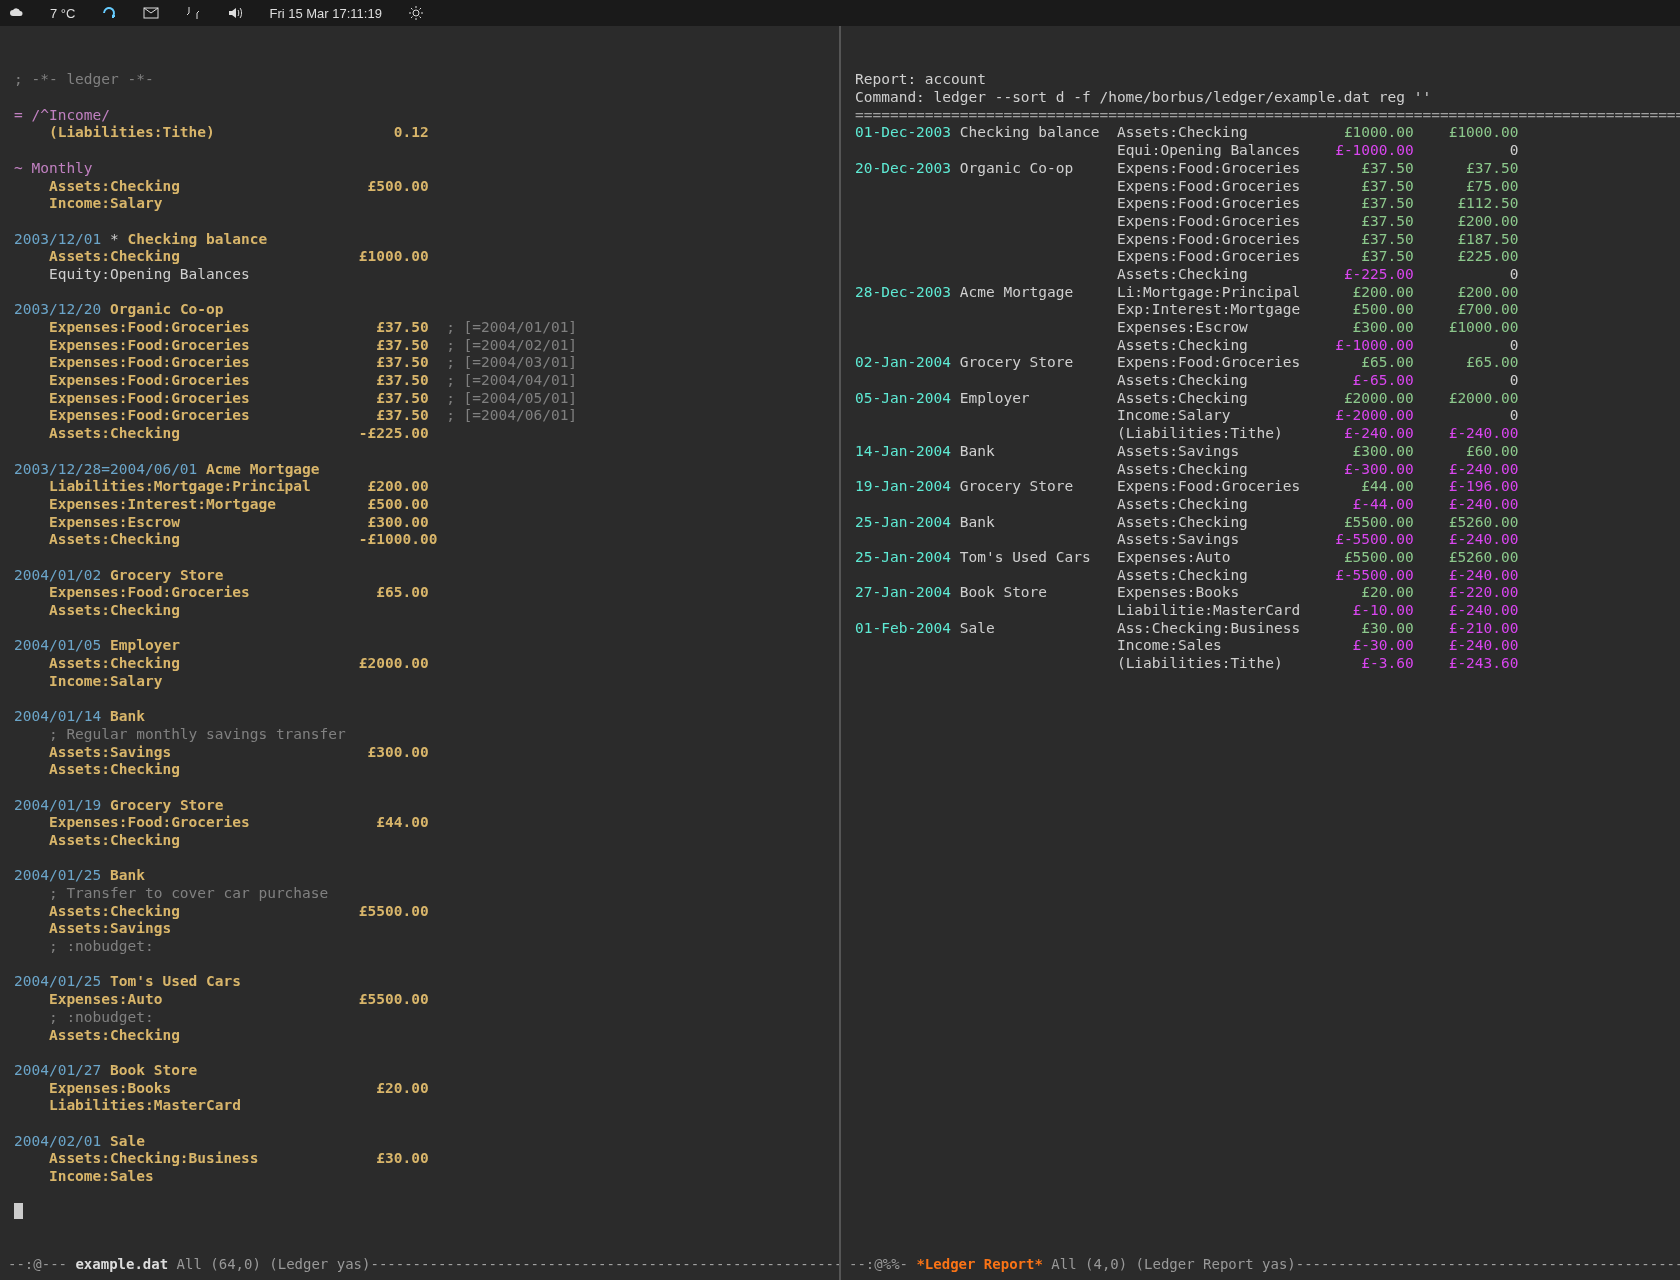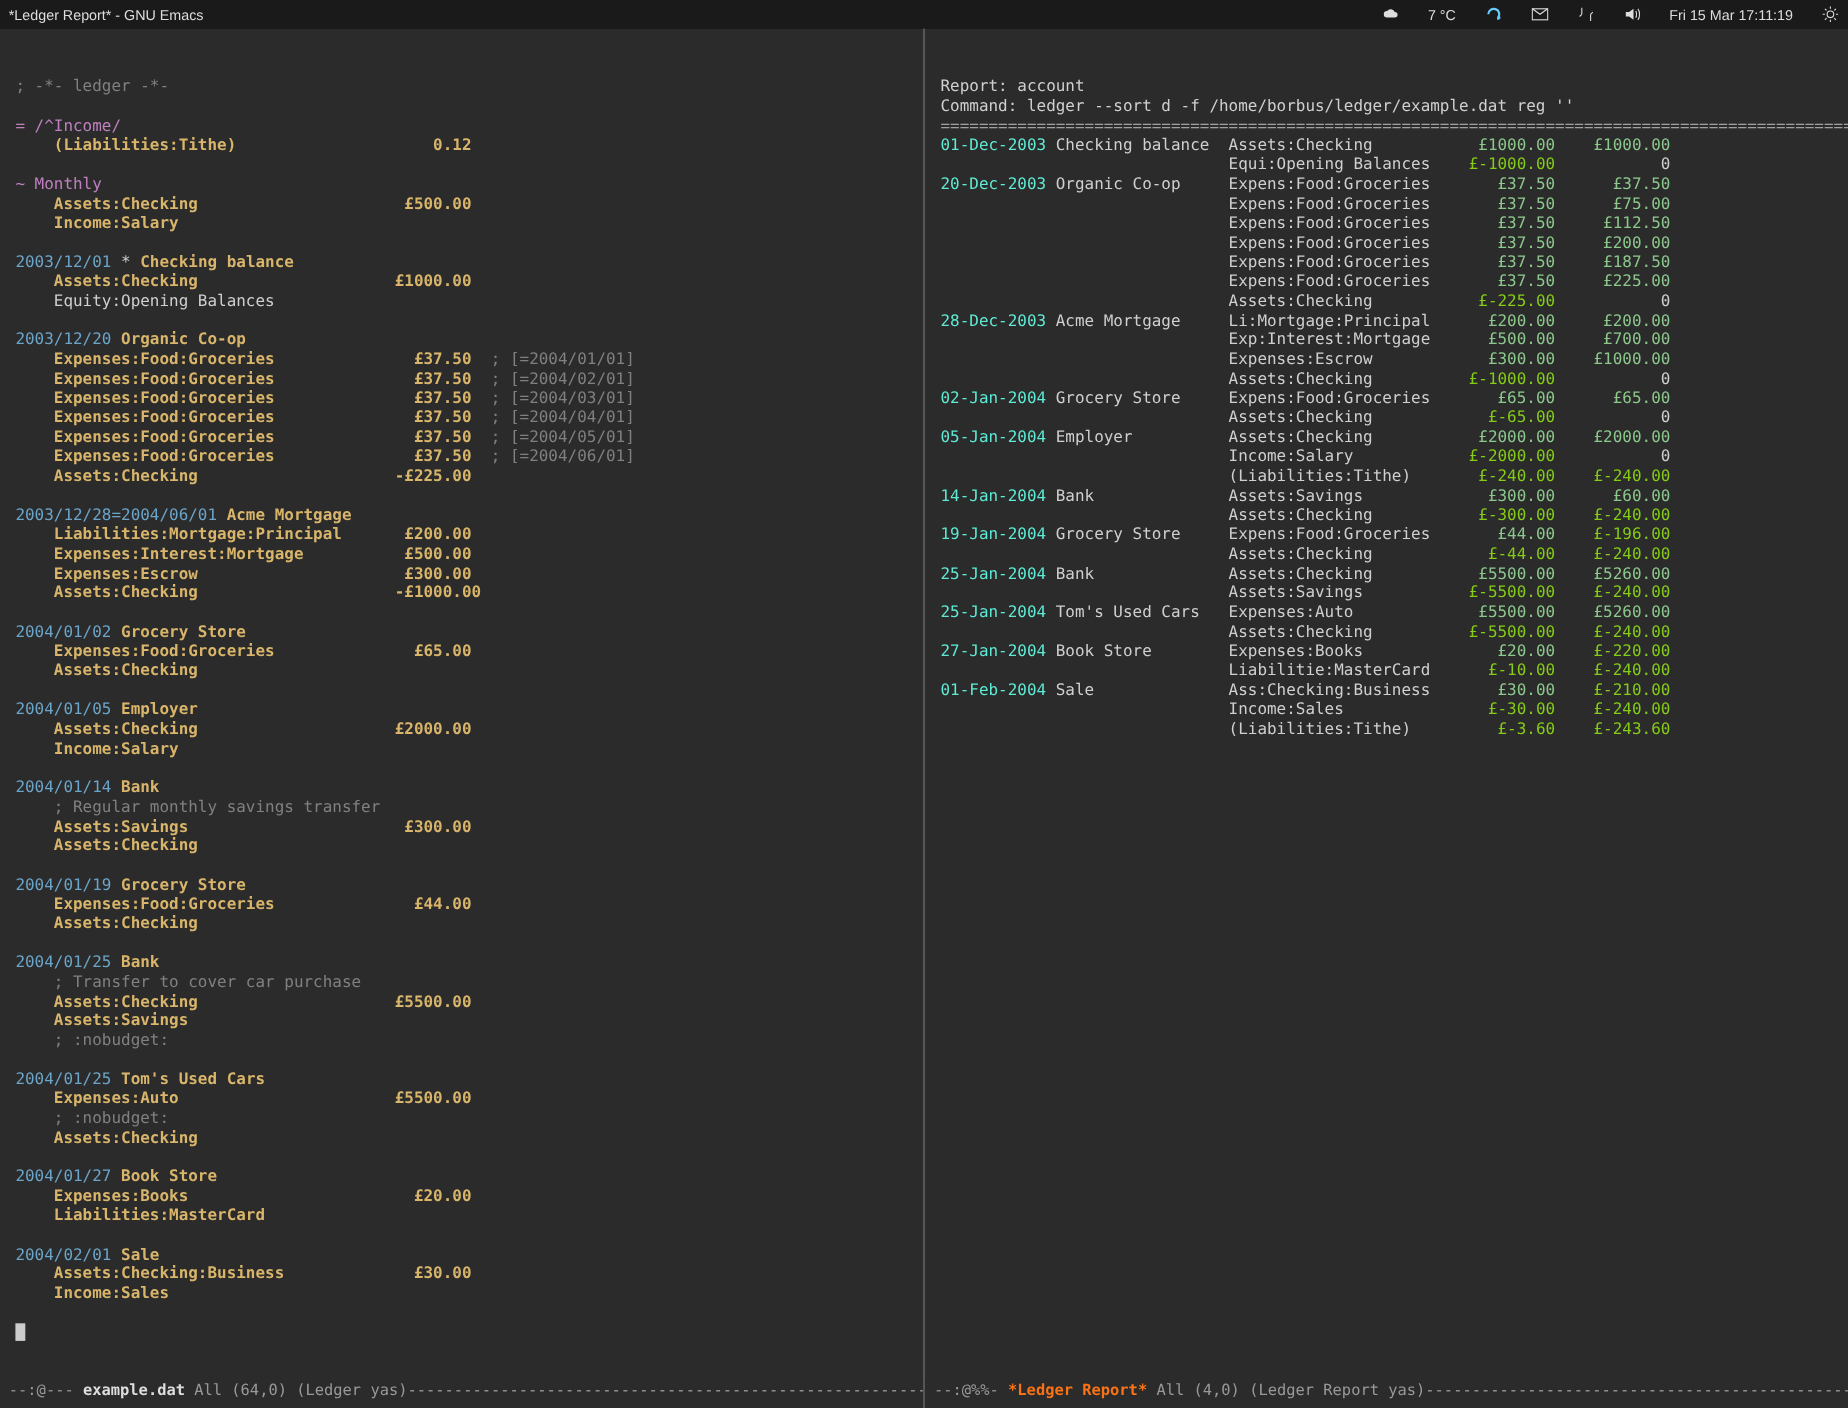--- a/index.html
+++ b/index.html
@@ -49,21 +49,21 @@
   }
   .c-com { color: #808080; text-align: right; }
   .c-dir { color: #c080c0; }
   .c-date { color: #6ba5c9; }
   .c-payee { color: #d8b56a; font-weight: bold; }
   .c-acct { color: #d8b56a; font-weight: bold; }
   .c-amt { color: #d8b56a; font-weight: bold; margin-left: 48px; }
   .c-plain { color: #cfcfcf; }
   .c-hdr { color: #cfcfcf; }
   .r-date { color: #5eead4; }
-  .r-neg { color: #84cc16; }
+  .r-neg { color: #d946ef; }
   .r-pos { color: #8cc88c; }
   .r-zero { color: #cfcfcf; }
   .r-acc { color: #cfcfcf; }
   .hr { color: #a0a0a0; }
   .modeline {
     position: absolute;
     left: 0;
     right: 0;
     bottom: 0;
     height: 22px;
@@ -81,21 +81,20 @@
     width:9px; height:16px;
     background:#ccc;
     vertical-align: text-bottom;
   }
   svg { display:block; }
 </style>
 </head>
 <body>
 
 <div class="topbar">
-  <span class="title">*Ledger Report* - GNU Emacs</span>
   <div class="tray">
     <span class="ico">
       <svg viewBox="0 0 16 16" width="16" height="16">
           <path fill="#ddd" d="M5 11a3 3 0 010-6 4 4 0 017 1 2.5 2.5 0 010 5H5z"></path>
         </svg>
     </span>
     <span>7 °C</span>
     <span class="ico">
       <svg viewBox="0 0 16 16" width="16" height="16">
           <path fill="none" stroke="#6cf" stroke-width="2" d="M3 8a5 5 0 119 3M12 13v-2h2"></path>

